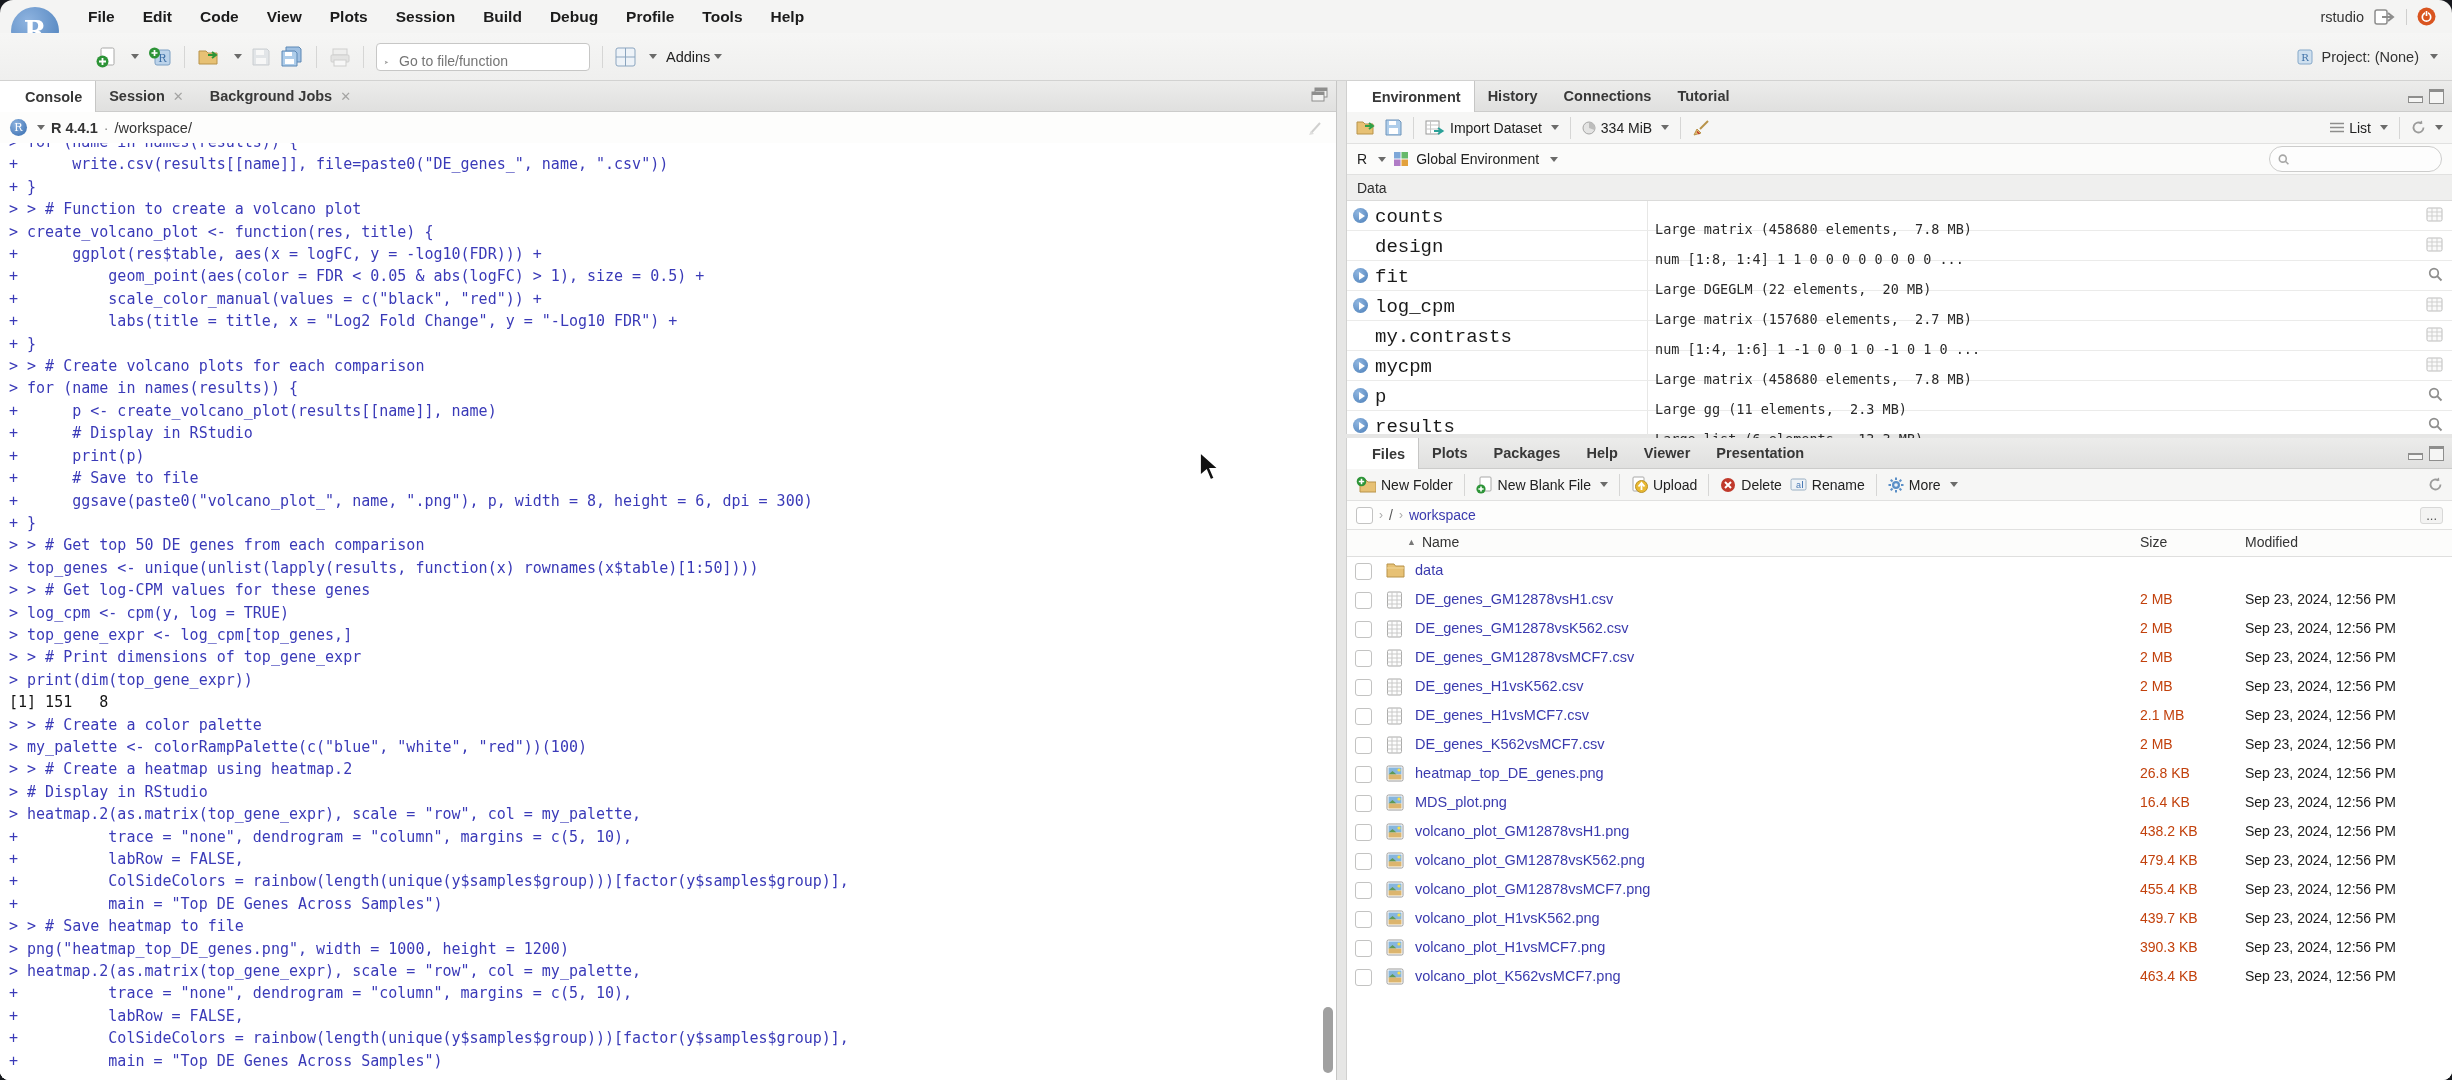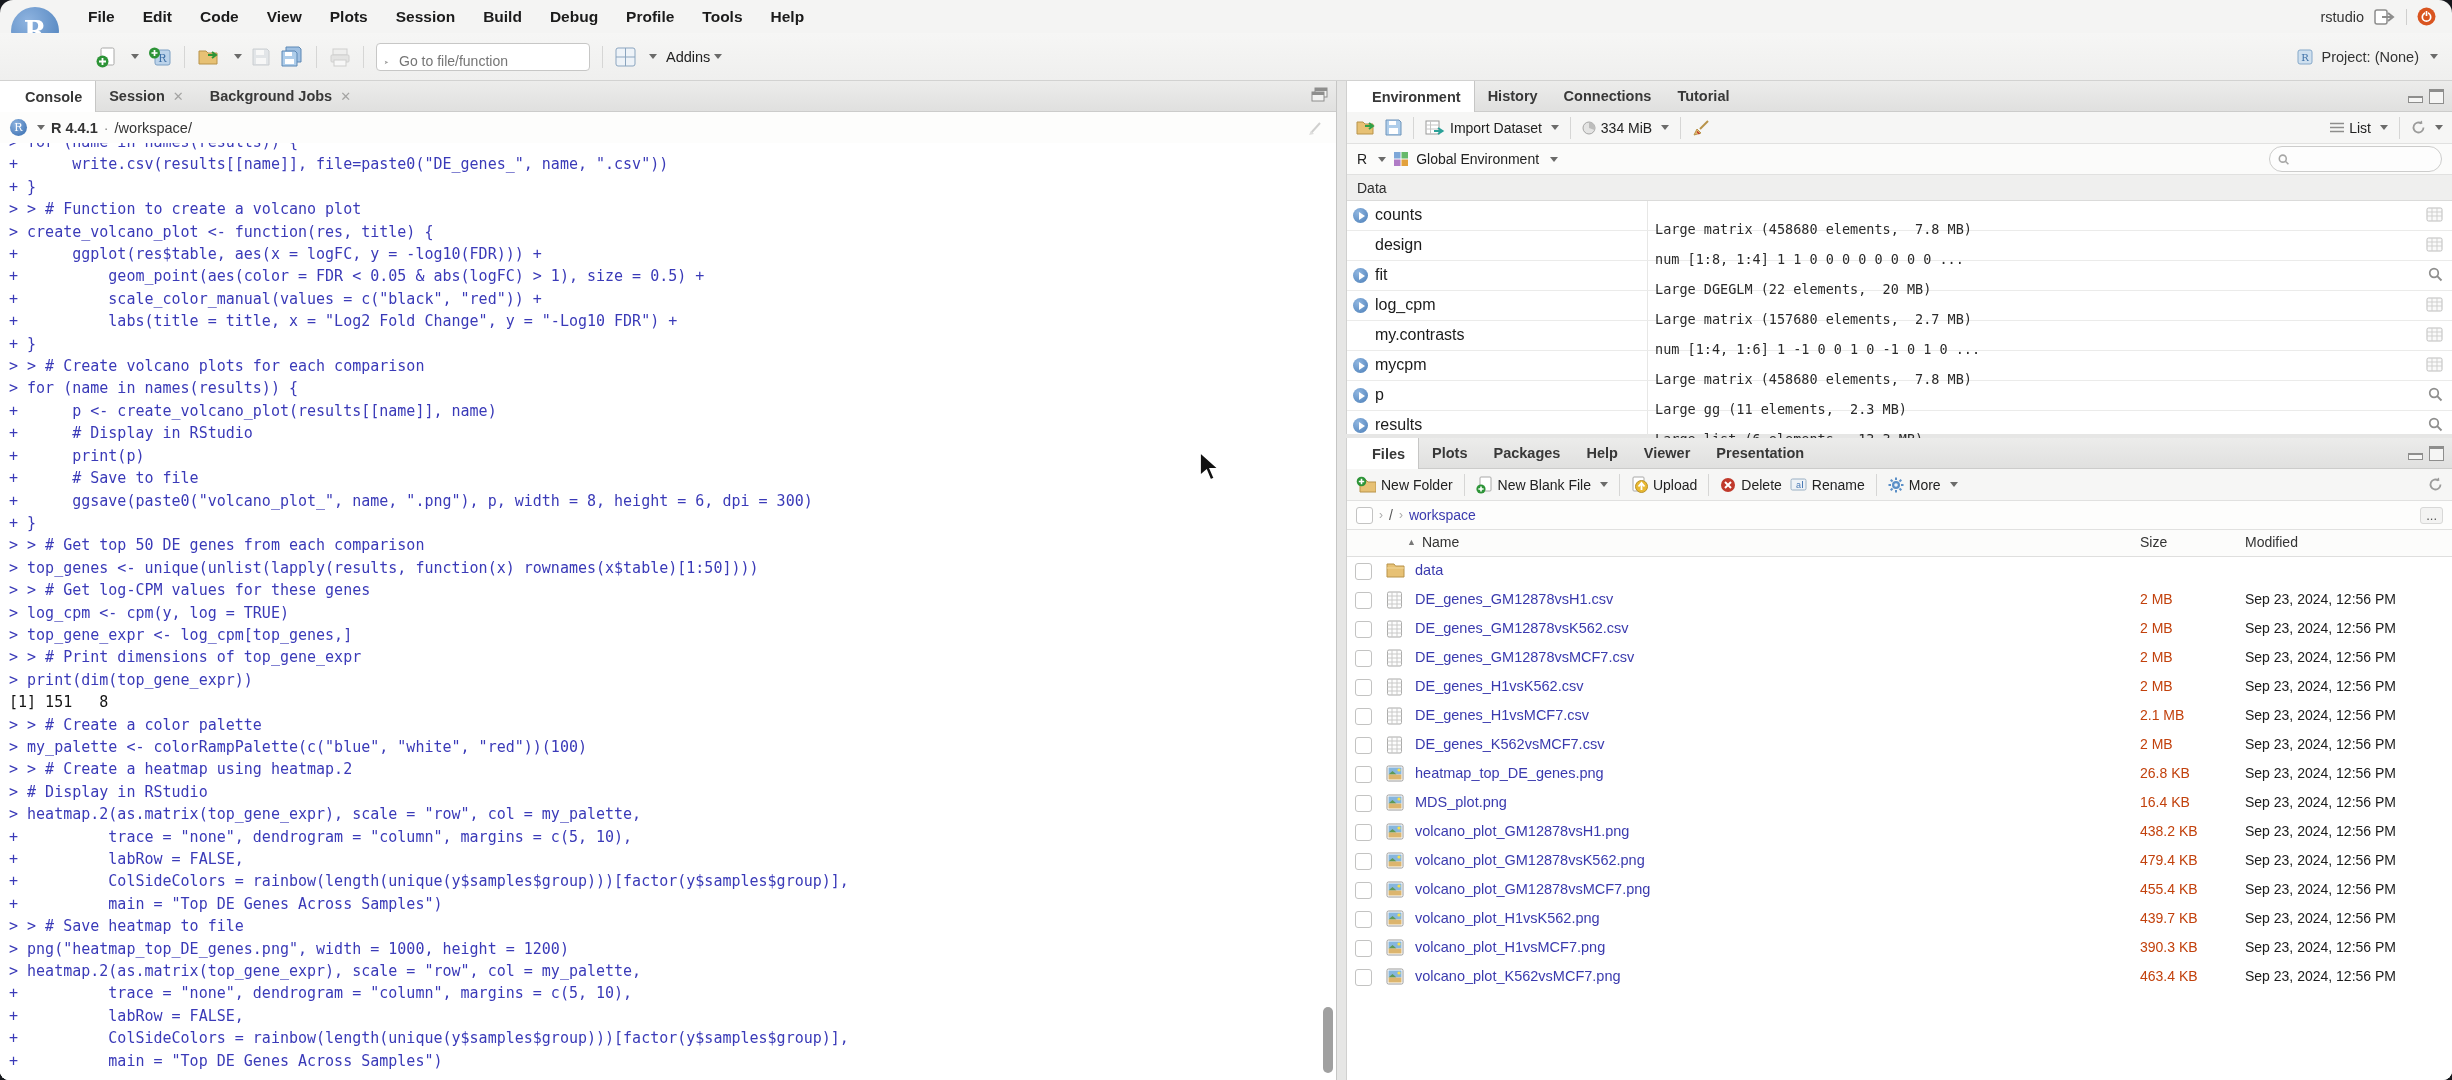--- a/index.html
+++ b/index.html
@@ -49,21 +49,21 @@
   .scope-row{height:30px;background:#fbfbfa;border-bottom:1px solid #e1e1e0;display:flex;align-items:center;gap:7px;padding:0 10px;font-size:14px;color:#222;}
   .search-box{margin-left:auto;width:155px;height:24px;border:1px solid #cccccb;border-radius:13px;background:#fdfdfd;display:flex;align-items:center;padding:0 8px;gap:5px;}
   .search-box input{border:none;outline:none;background:transparent;width:100%;font-size:13px;}
   
   .data-header{height:25px;background:#efefee;border-bottom:1px solid #dbdbda;display:flex;align-items:center;padding-left:10px;font-size:14px;color:#2e2e2e;}
   .env-rows{position:relative;}
   .env-col-divider{position:absolute;left:300px;top:0;bottom:0;width:1px;background:#e7e7e6;}
   .env-row{position:relative;height:29px;border-bottom:1px solid #ebebea;}
   .env-expand{position:absolute;left:6px;top:7px;width:15px;height:15px;border-radius:50%;background:radial-gradient(circle at 35% 30%,#90b6e0,#5c8cc2 75%);display:flex;align-items:center;justify-content:center;}
   .env-expand::after{content:"";width:0;height:0;border-top:4px solid transparent;border-bottom:4px solid transparent;border-left:6px solid #fff;margin-left:2px;}
-  .env-name{position:absolute;left:28px;top:5px;font-family:Liberation Sans, sans-serif;font-size:16px;color:#1a1a1a;}
+  .env-name{position:absolute;left:28px;top:5px;font-family:Liberation Mono, monospace;font-size:19px;color:#1a1a1a;}
   .env-value{position:absolute;left:308px;top:20px;font-family:"DejaVu Sans Mono",monospace;font-size:13.5px;color:#2a2a2a;white-space:pre;}
   .env-action{position:absolute;right:9px;top:6px;}
   
   .breadcrumb{height:28px;background:#fdfdfc;border-bottom:1px solid #e1e1e0;display:flex;align-items:center;gap:6px;padding:0 9px;font-size:14px;}
   .checkbox{width:15px;height:15px;border:1px solid #c3c3c2;border-radius:3px;background:#fff;}
   .crumb-sep{color:#aaa;font-size:12px;}
   .link-blue{color:#3a3aae;}
   .more-dots{margin-left:auto;color:#555;border:1px solid #d8d8d7;background:#f3f3f2;border-radius:3px;padding:0 5px;font-size:13px;line-height:15px;}
   .files-header{height:26px;background:#fcfcfb;border-bottom:1px solid #dfdfde;position:relative;font-size:14px;color:#333;}
   .fh-name{position:absolute;left:60px;top:4px;display:flex;gap:6px;align-items:center;}

